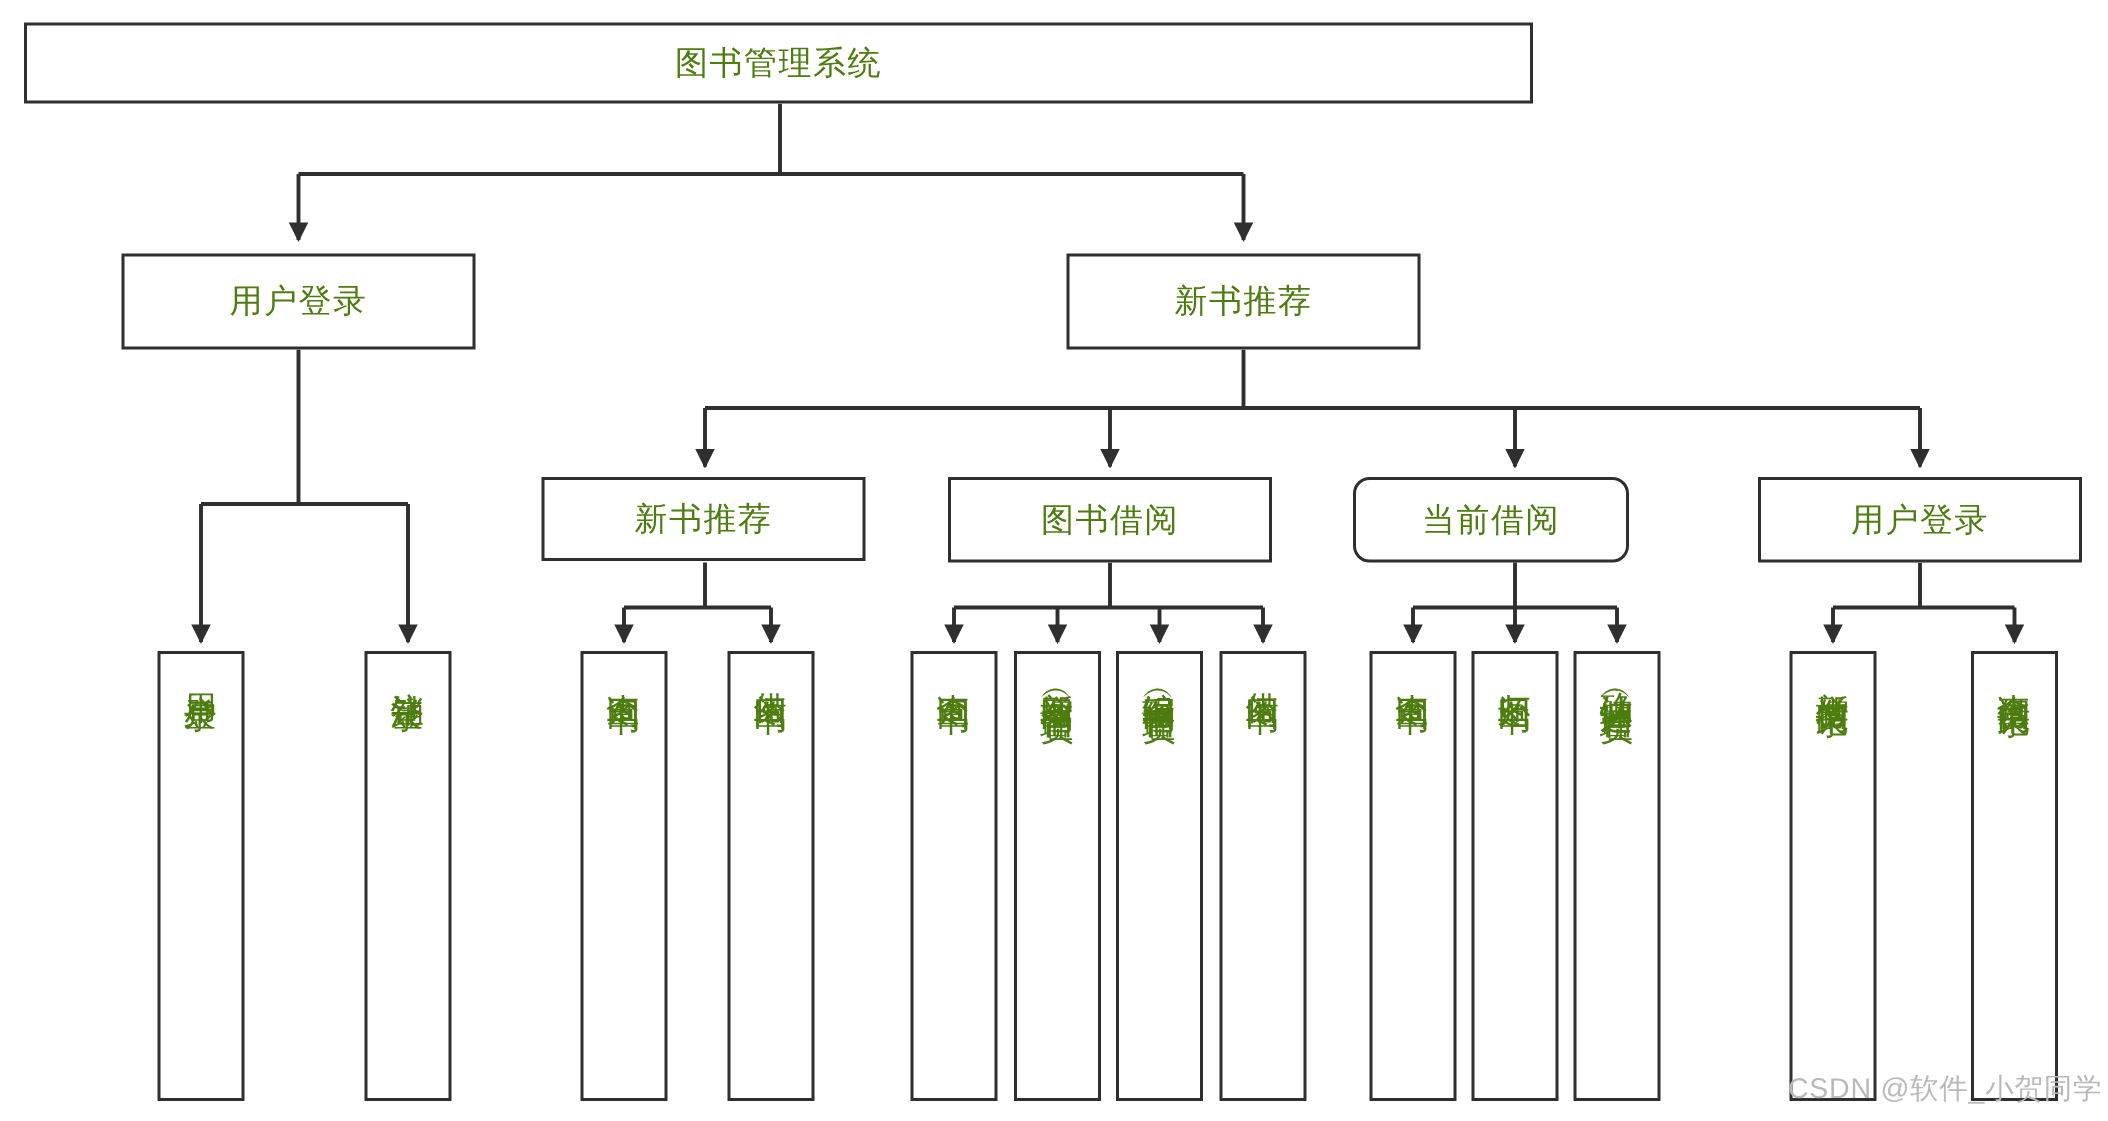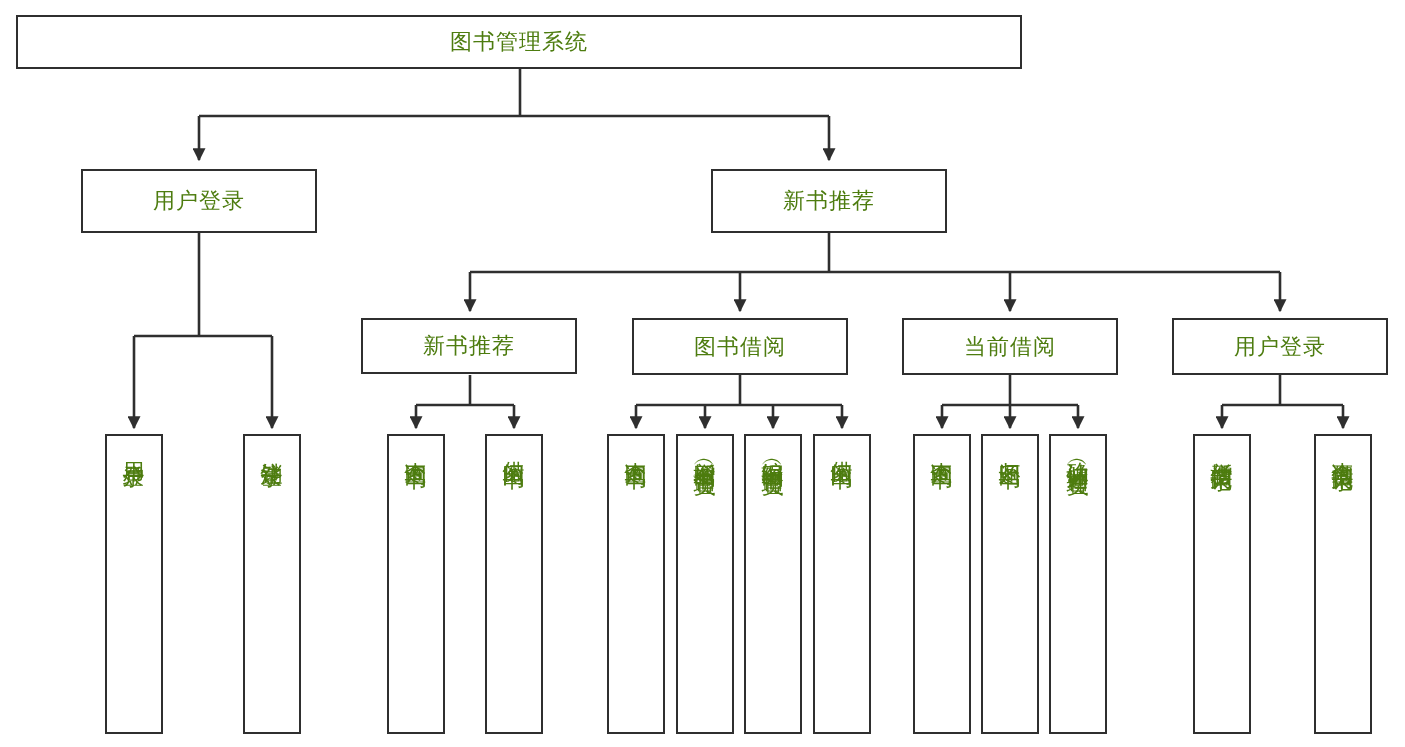--- a/index.html
+++ b/index.html
@@ -135,21 +135,21 @@
   <div class="node level2" style="left:711px; top:169px; width:236px; height:64px;">
     <span class="node-label">新书推荐</span>
   </div>
 
   <div class="node level3" style="left:361px; top:318px; width:216px; height:56px;">
     <span class="node-label">新书推荐</span>
   </div>
   <div class="node level3" style="left:632px; top:318px; width:216px; height:57px;">
     <span class="node-label">图书借阅</span>
   </div>
-  <div class="node level3" style="left:902px; top:318px; width:216px; height:57px;">
+  <div class="node level3" style="left:902px; top:318px; width:184px; height:57px;border-radius:11px;">
     <span class="node-label">当前借阅</span>
   </div>
   <div class="node level3" style="left:1172px; top:318px; width:216px; height:57px;">
     <span class="node-label">用户登录</span>
   </div>
 
   <div class="node leaf" style="left:105px; top:434px; width:58px; height:300px;">
     <span class="node-label">用户登录</span>
   </div>
   <div class="node leaf" style="left:243px; top:434px; width:58px; height:300px;">
@@ -186,14 +186,15 @@
     <span class="node-label">确认归还（管理员）</span>
   </div>
 
   <div class="node leaf" style="left:1193px; top:434px; width:58px; height:300px;">
     <span class="node-label">新增借阅记录</span>
   </div>
   <div class="node leaf" style="left:1314px; top:434px; width:58px; height:300px;">
     <span class="node-label">查询借阅记录</span>
   </div>
 
+  <div class="watermark" style="left:1192px; top:713px;">CSDN @软件_小贺同学</div>
 
 </div>
 
 </body></html>

